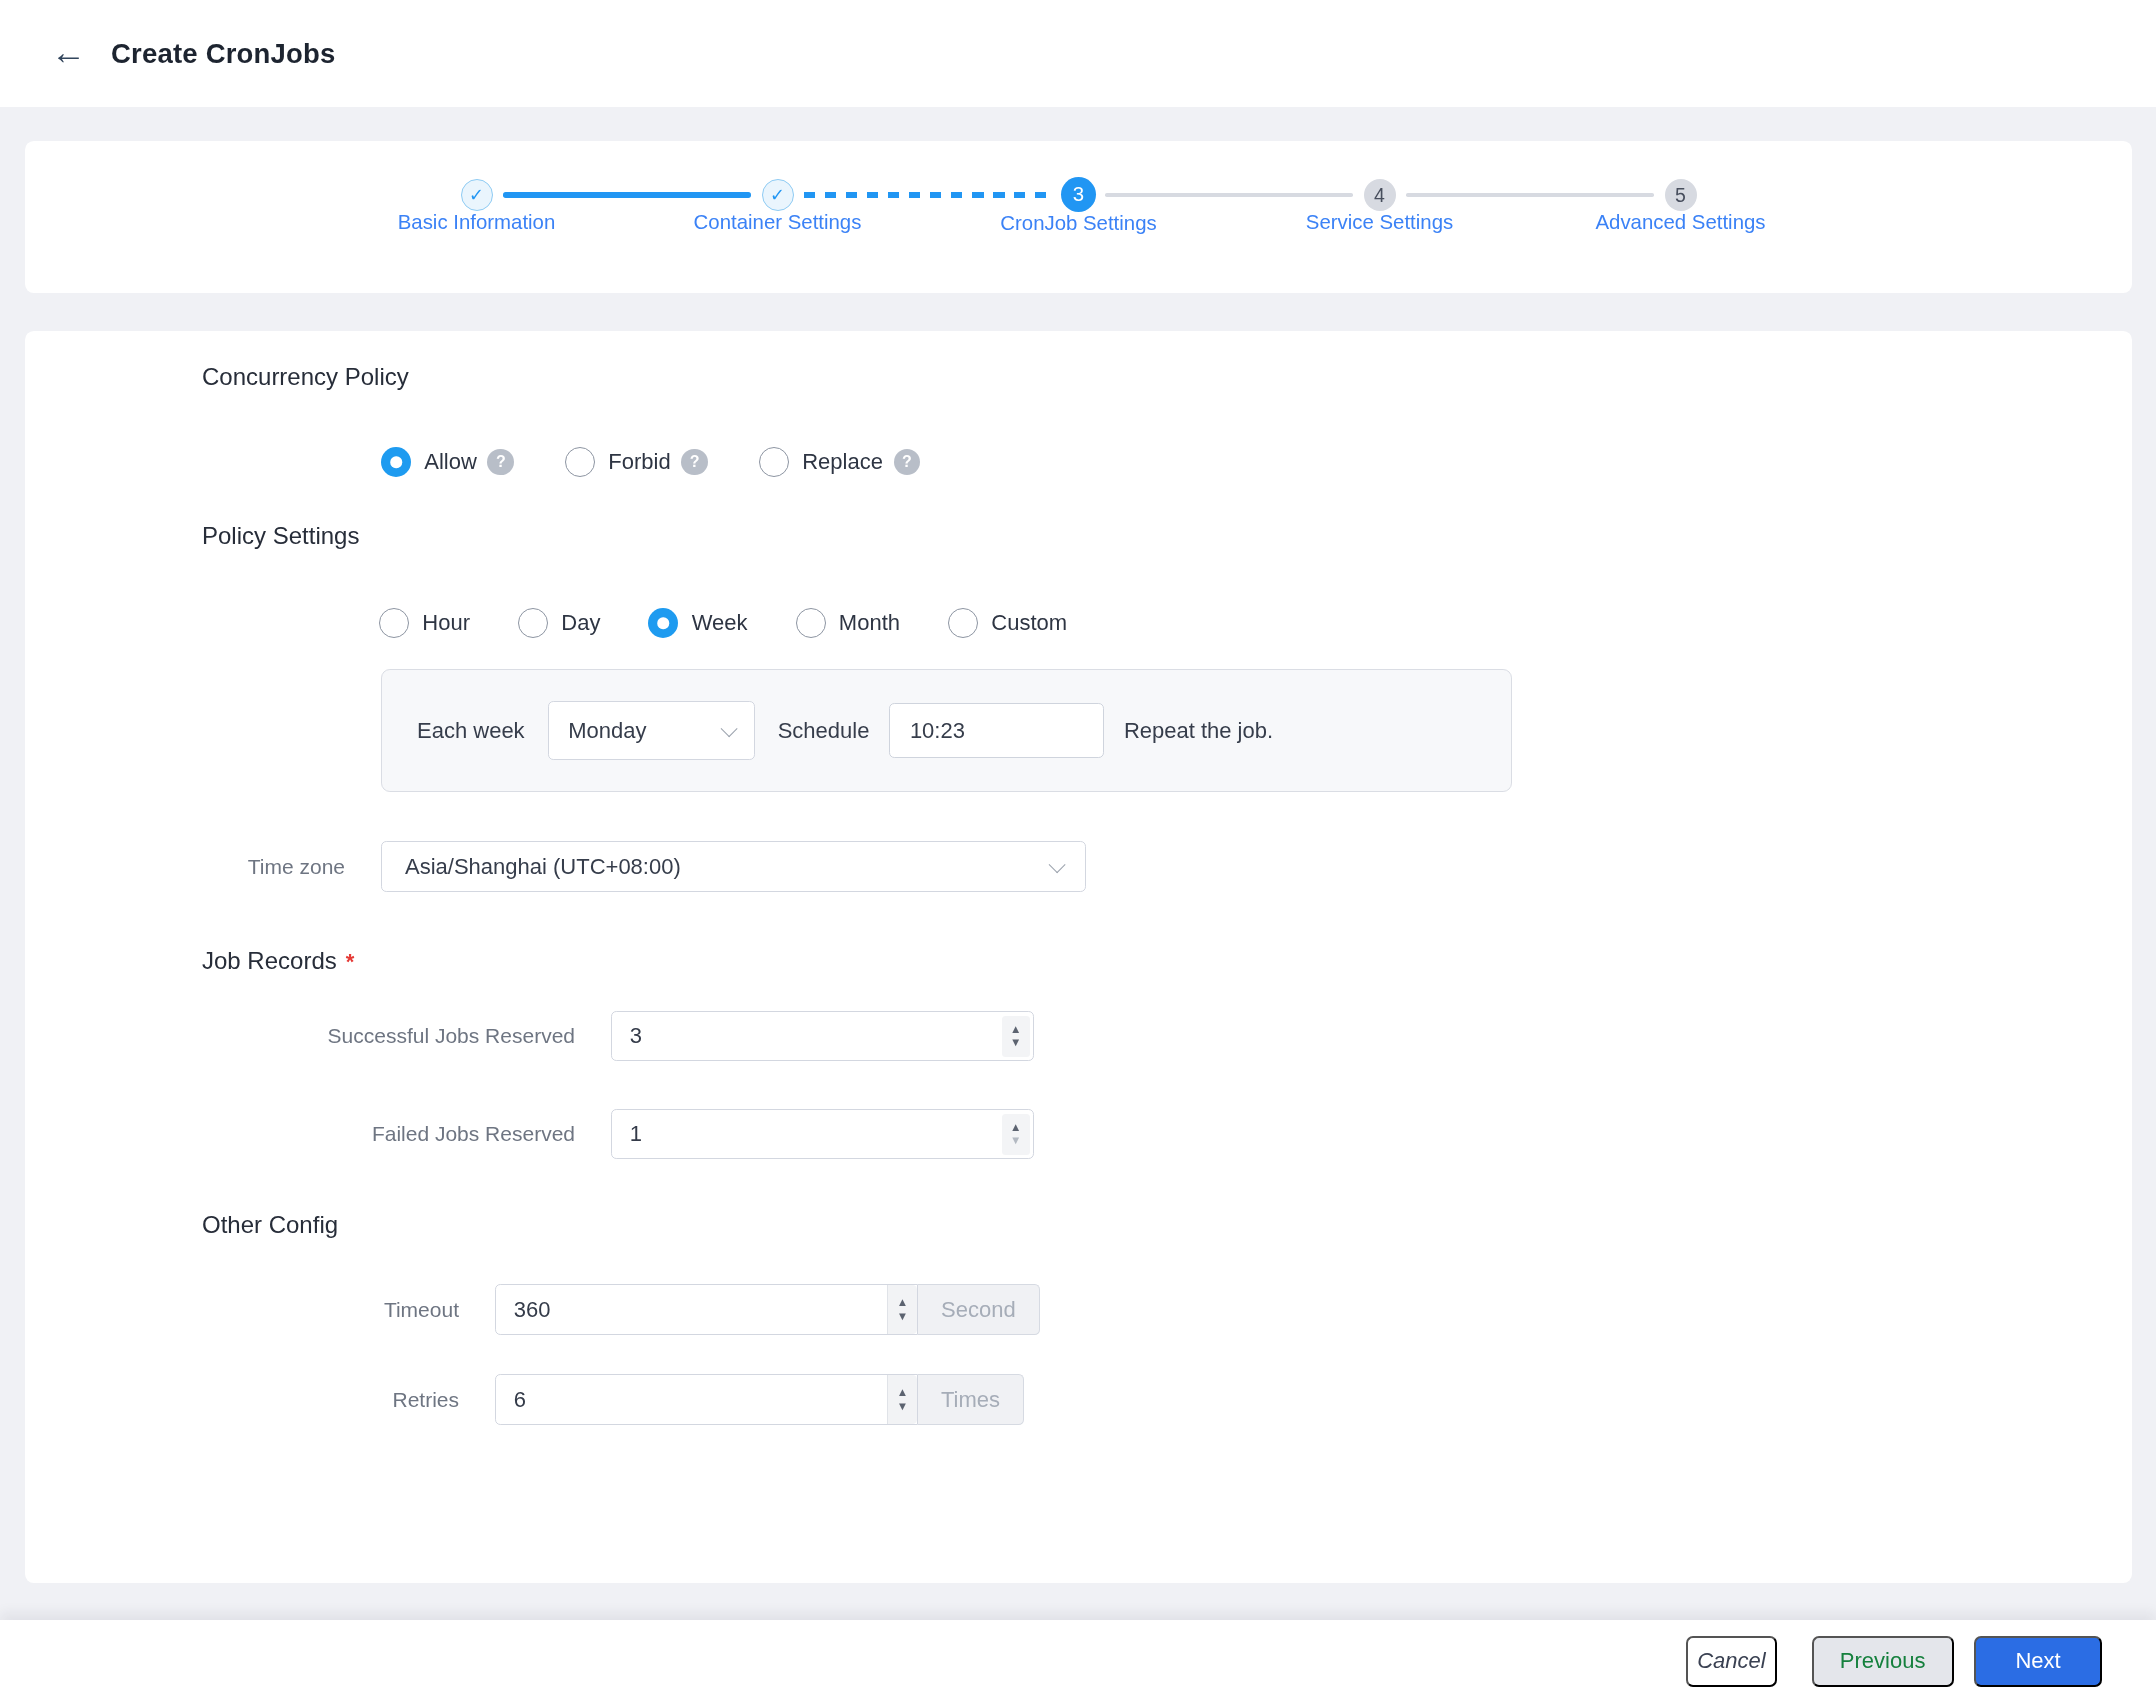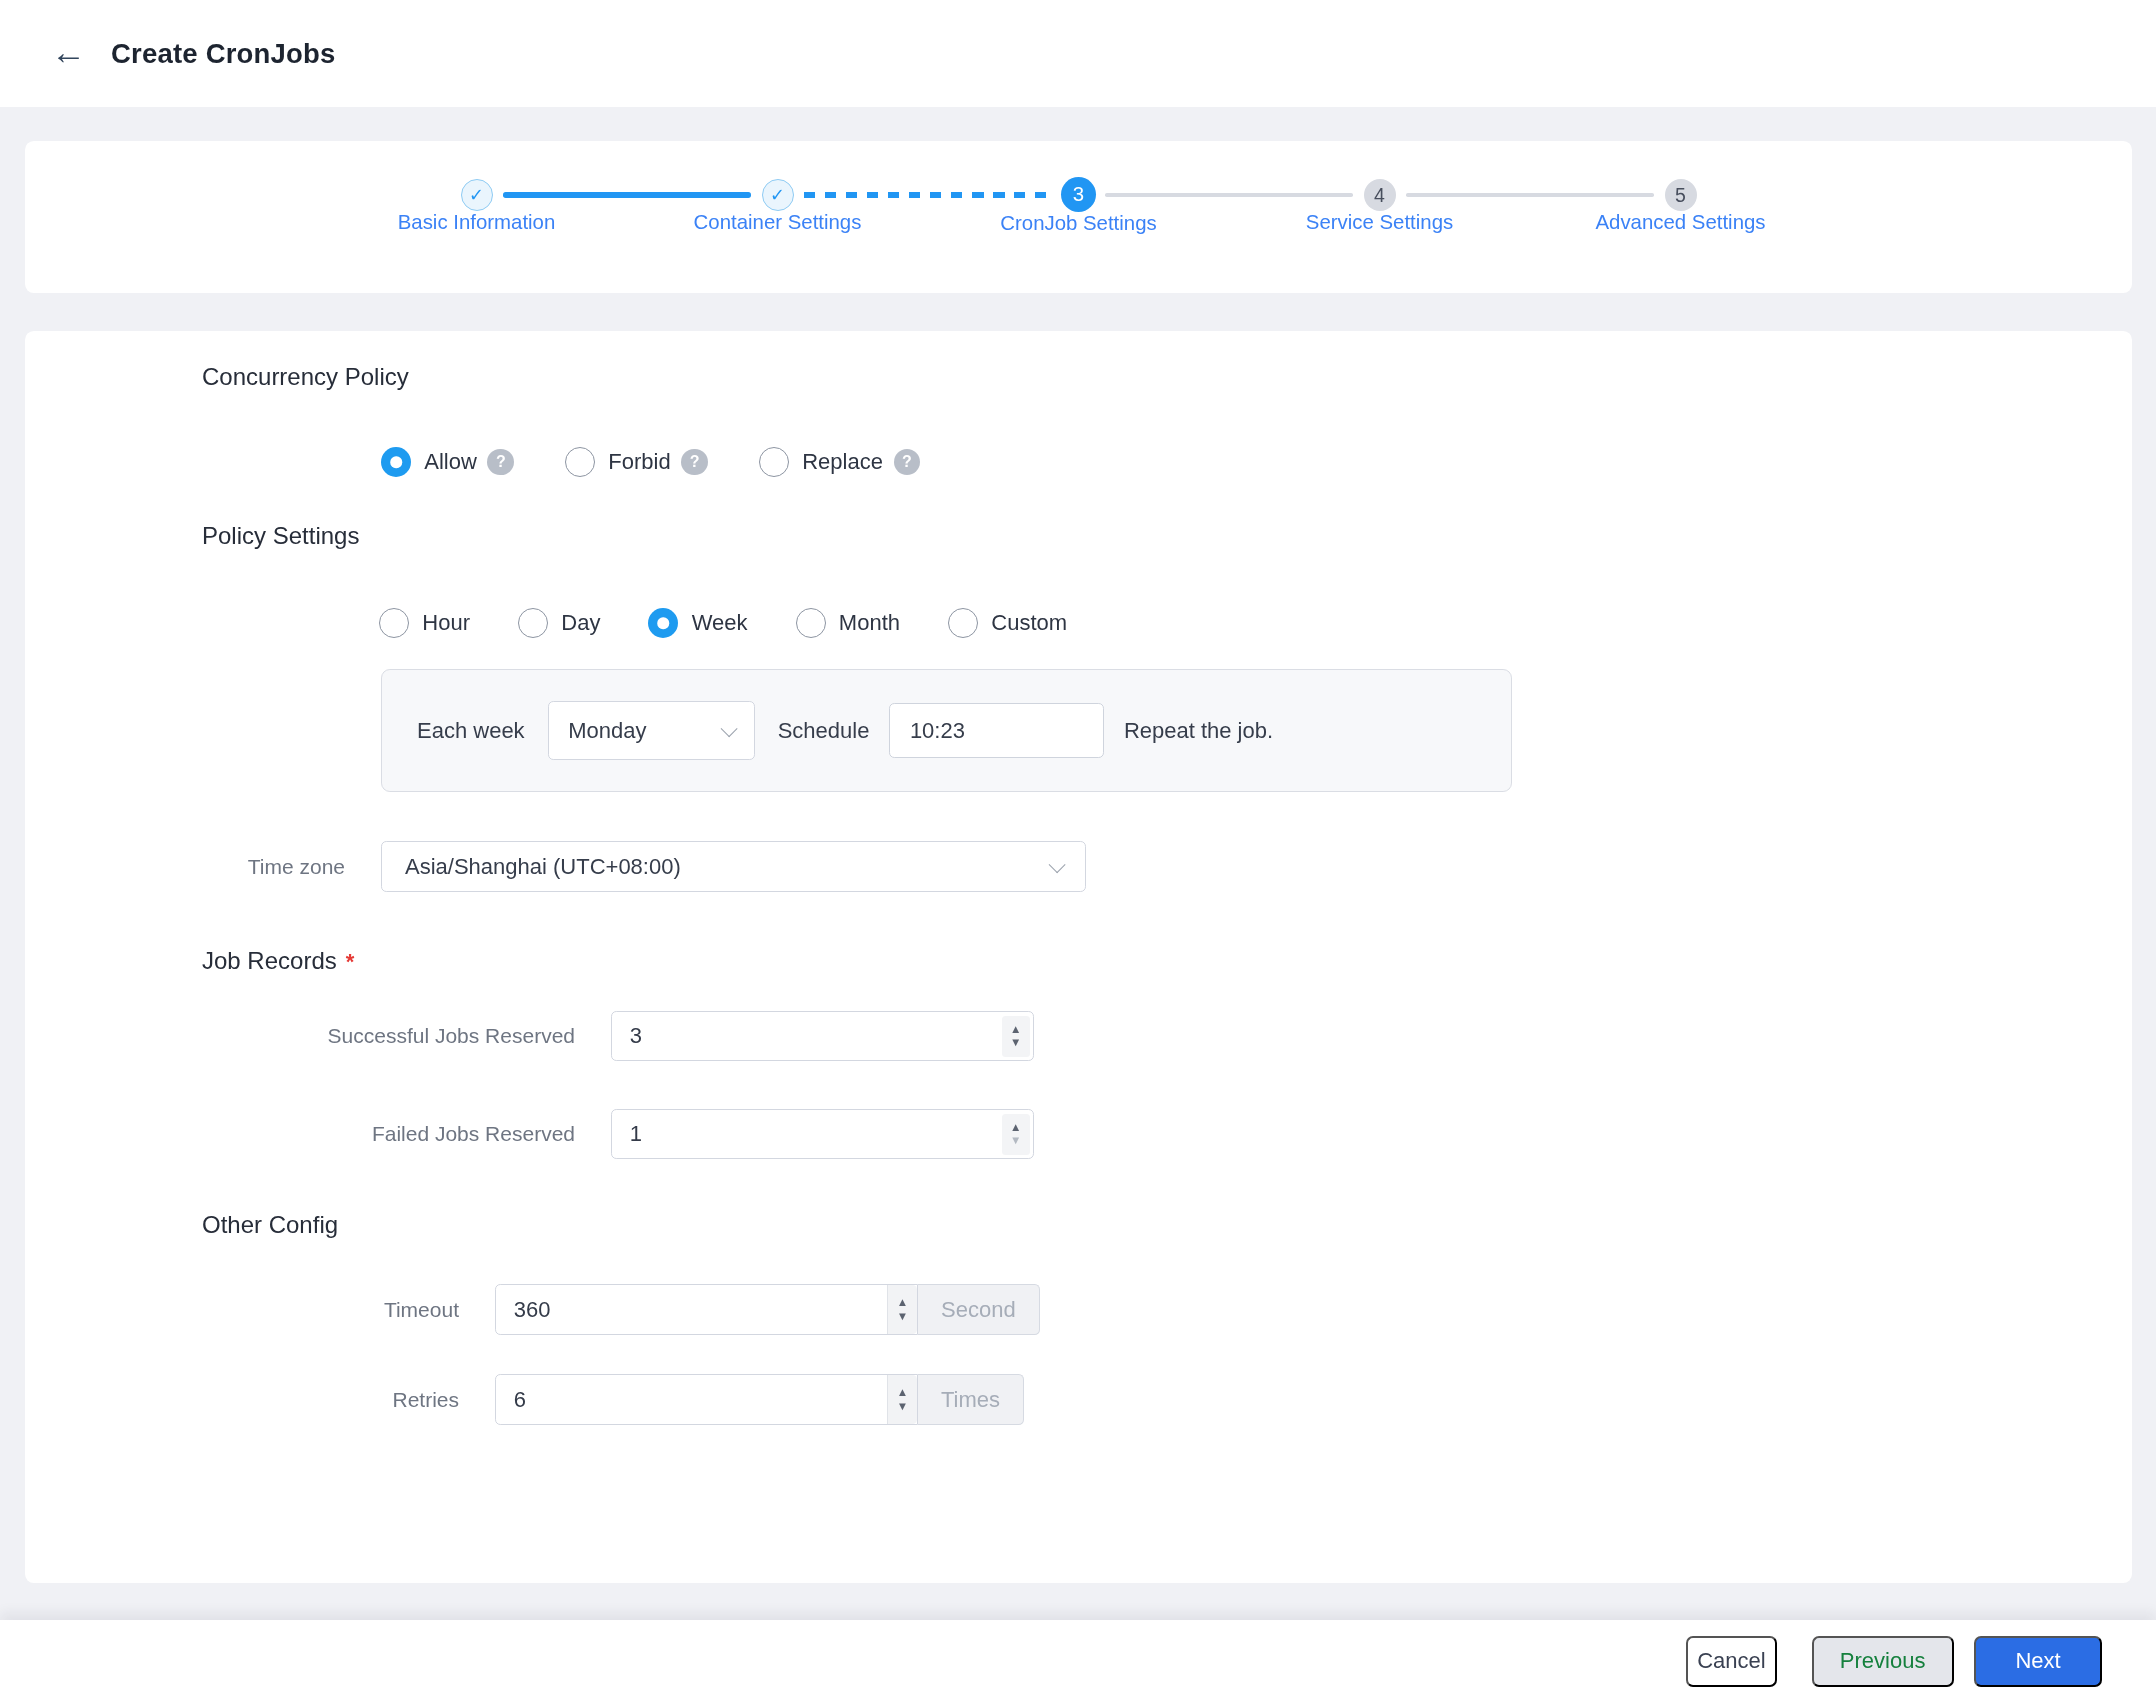--- a/index.html
+++ b/index.html
@@ -62,21 +62,21 @@
   .spin-btn { font-size:11.5px; line-height:13.3px; color:#5c6370; cursor:pointer; }
   .spin-btn.dim { color:#b3b9c2; }
 
   .unit-addon { height:51px; background:#f0f1f4; border:0.9px solid #d6dae2; border-left:none; border-radius:0 5.3px 5.3px 0; display:flex; align-items:center; justify-content:center; padding:0 23px; font-size:22px; color:#a6adb8; }
   .input-group { display:flex; align-items:stretch; }
   .input-group .num-wrap { border-radius:5.3px 0 0 5.3px; }
 
   
   .footer { position:absolute; left:0; bottom:0; width:2156px; height:82px; background:#ffffff; box-shadow:0 -7px 12.4px rgba(25,35,60,.07); display:flex; align-items:center; justify-content:flex-end; padding-right:54px; }
   .btn { font-size:22px; border-radius:7px; cursor:pointer; display:flex; align-items:center; justify-content:center; font-family:inherit; }
-  .btn-cancel { color:#3a4152; background:transparent; padding:0 8.9px; height:51px; }
+  .btn-cancel { color:#3a4152; background:transparent; padding:0 8.9px; height:51px;font-style:italic; }
   .btn-prev { background:#e4e6eb; color:#15803d; height:51px; width:142px; margin-left:35px; }
   .btn-next { background:#2b6de4; color:#ffffff; height:51px; width:128px; margin-left:20.4px; }
 </style>
 </head>
 <body>
 
 <div class="topbar">
   <span class="back-arrow">←</span>
   <span class="page-title">Create CronJobs</span>
 </div>

